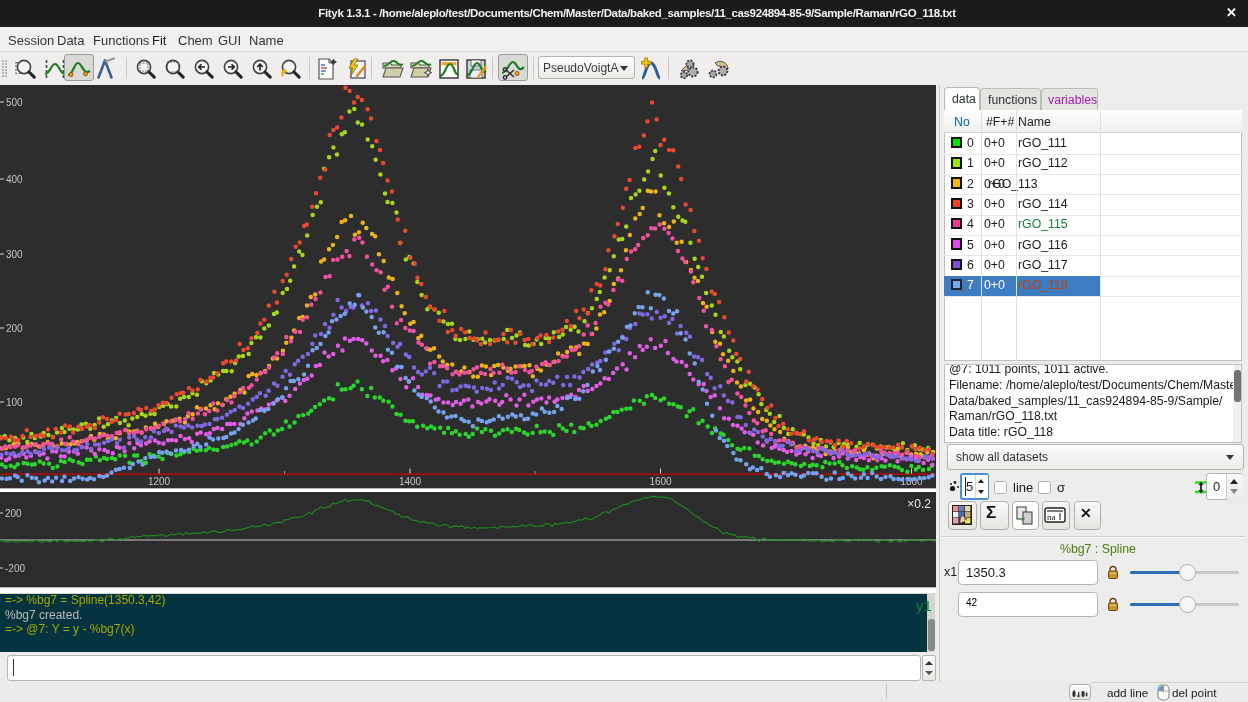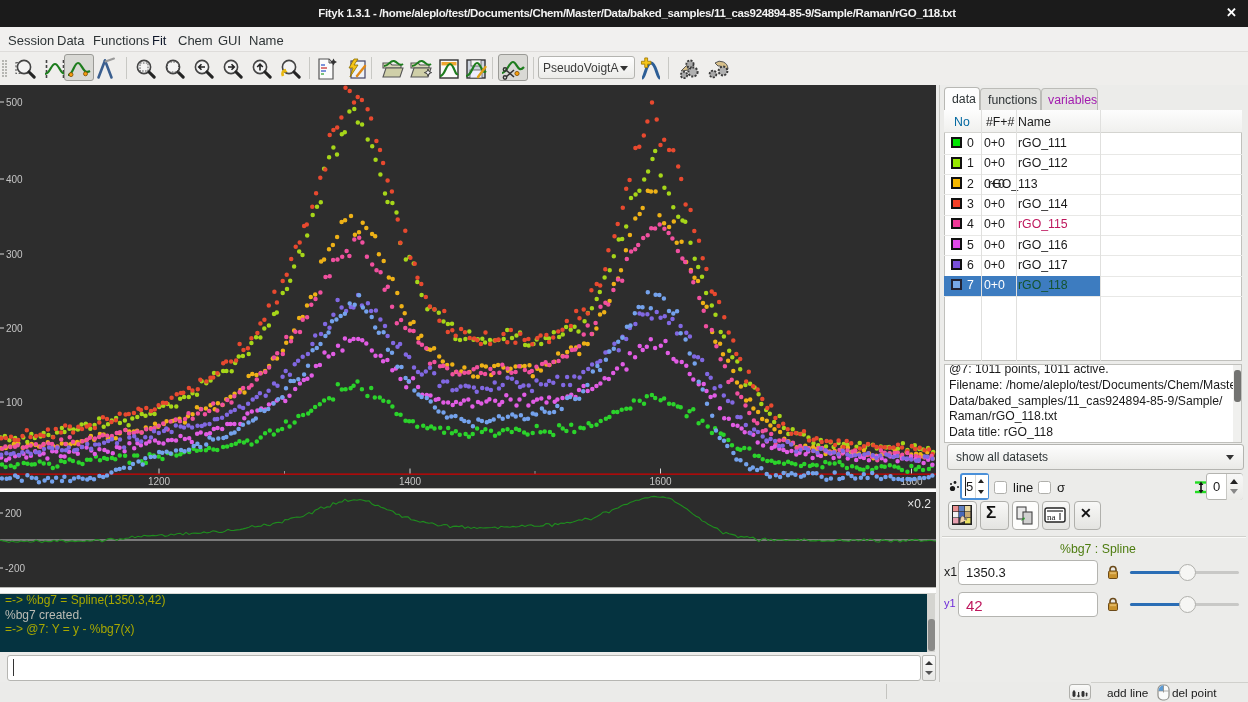--- a/index.html
+++ b/index.html
@@ -268,39 +268,39 @@
 <div style="position:absolute;left:944px;top:194.4px;width:156px;height:20.3px;"></div>
 <div style="position:absolute;left:950.5px;top:197.6px;width:11.5px;height:11.5px;background:#f54028;border:2px solid #111"></div>
 <div class="t12" style="left:967px;top:196.9px;color:#1a1a1a">3</div>
 <div class="t12" style="left:984px;top:196.9px;color:#1a1a1a">0+0</div>
 <div class="t12" style="left:1018px;top:196.9px;color:#1a1a1a">rGO_114</div>
 <div style="position:absolute;left:944px;top:214.7px;width:298px;height:1px;background:#e8e8e6"></div>
 <div style="position:absolute;left:944px;top:214.7px;width:156px;height:20.3px;"></div>
 <div style="position:absolute;left:950.5px;top:217.9px;width:11.5px;height:11.5px;background:#f03898;border:2px solid #111"></div>
 <div class="t12" style="left:967px;top:217.2px;color:#1a1a1a">4</div>
 <div class="t12" style="left:984px;top:217.2px;color:#1a1a1a">0+0</div>
-<div class="t12" style="left:1018px;top:217.2px;color:#be185d">rGO_115</div>
+<div class="t12" style="left:1018px;top:217.2px;color:#15803d">rGO_115</div>
 <div style="position:absolute;left:944px;top:235.0px;width:298px;height:1px;background:#e8e8e6"></div>
 <div style="position:absolute;left:944px;top:235.0px;width:156px;height:20.3px;"></div>
 <div style="position:absolute;left:950.5px;top:238.2px;width:11.5px;height:11.5px;background:#e048e8;border:2px solid #111"></div>
 <div class="t12" style="left:967px;top:237.5px;color:#1a1a1a">5</div>
 <div class="t12" style="left:984px;top:237.5px;color:#1a1a1a">0+0</div>
 <div class="t12" style="left:1018px;top:237.5px;color:#1a1a1a">rGO_116</div>
 <div style="position:absolute;left:944px;top:255.3px;width:298px;height:1px;background:#e8e8e6"></div>
 <div style="position:absolute;left:944px;top:255.3px;width:156px;height:20.3px;"></div>
 <div style="position:absolute;left:950.5px;top:258.5px;width:11.5px;height:11.5px;background:#7850d8;border:2px solid #111"></div>
 <div class="t12" style="left:967px;top:257.8px;color:#1a1a1a">6</div>
 <div class="t12" style="left:984px;top:257.8px;color:#1a1a1a">0+0</div>
 <div class="t12" style="left:1018px;top:257.8px;color:#1a1a1a">rGO_117</div>
 <div style="position:absolute;left:944px;top:275.6px;width:298px;height:1px;background:#e8e8e6"></div>
 <div style="position:absolute;left:944px;top:275.6px;width:156px;height:20.3px;background:#3d7cc0;color:#fff;"></div>
 <div style="position:absolute;left:950.5px;top:278.8px;width:11.5px;height:11.5px;background:#78a8e8;border:2px solid #223"></div>
 <div class="t12" style="left:967px;top:278.1px;color:#fff">7</div>
 <div class="t12" style="left:984px;top:278.1px;color:#fff">0+0</div>
-<div class="t12" style="left:1018px;top:278.1px;color:#14532d">rGO_118</div>
+<div class="t12" style="left:1018px;top:278.1px;color:#c2410c">rGO_118</div>
 <div style="position:absolute;left:944px;top:295.9px;width:298px;height:1px;background:#e8e8e6"></div>
 <div class="abs" style="left:981px;top:110px;width:1px;height:251px;background:#e0e0de"></div>
 <div class="abs" style="left:1015.5px;top:110px;width:1px;height:251px;background:#e0e0de"></div>
 <div class="abs" style="left:1100px;top:110px;width:1px;height:251px;background:#e0e0de"></div>
 
 <div class="abs" style="left:944px;top:364px;width:298px;height:79px;background:#fff;border:1px solid #c0c0bc;overflow:hidden">
 <div style="position:absolute;left:4px;top:-3px;font-size:12.2px;color:#1a1a1a;line-height:15.8px;white-space:pre">@7: 1011 points, 1011 active.
 Filename: /home/aleplo/test/Documents/Chem/Master/
 Data/baked_samples/11_cas924894-85-9/Sample/
 Raman/rGO_118.txt
@@ -382,22 +382,22 @@
 <div class="abs" style="left:966px;top:565px;color:#1a1a1a;font-size:13px">1350.3</div>
 <div class="abs" style="left:1106px;top:565px"><svg width="14" height="15" viewBox="0 0 14 15">
       <path d="M4 6V4.5a3 3 0 0 1 6 0V6" fill="none" stroke="#6b4a1a" stroke-width="1.6"></path>
       <rect x="2.5" y="6" width="9" height="7.5" rx="1.2" fill="#c8922e" stroke="#6b4a1a" stroke-width="1"></rect>
       <rect x="4" y="7.2" width="6" height="2" fill="#e8c070" opacity="0.8"></rect>
     </svg></div>
 <div class="abs" style="left:1130px;top:570.5px;width:109px;height:3px;background:#c8c8c6;border-radius:2px"></div>
 <div class="abs" style="left:1130px;top:570.5px;width:57px;height:3px;background:#2a6db5;border-radius:2px"></div>
 <div class="abs" style="left:1178.5px;top:563.5px;width:17px;height:17px;background:#f6f6f4;border:1px solid #b0b0ac;border-radius:50%"></div>
 <div class="abs" style="left:958px;top:591.5px;width:140px;height:25px;background:#fff;border:1px solid #b4b4b0;border-radius:4px"></div>
-<div class="abs" style="left:944px;top:597px;color:#6d28d9;font-size:11px">y1</div>
-<div class="abs" style="left:966px;top:597px;color:#be185d;font-size:15px">42</div>
+<div class="abs" style="left:916px;top:597px;color:#15803d;font-size:15px">y1</div>
+<div class="abs" style="left:966px;top:597px;color:#000000;font-size:10px">42</div>
 <div class="abs" style="left:1106px;top:597px"><svg width="14" height="15" viewBox="0 0 14 15">
       <path d="M4 6V4.5a3 3 0 0 1 6 0V6" fill="none" stroke="#6b4a1a" stroke-width="1.6"></path>
       <rect x="2.5" y="6" width="9" height="7.5" rx="1.2" fill="#c8922e" stroke="#6b4a1a" stroke-width="1"></rect>
       <rect x="4" y="7.2" width="6" height="2" fill="#e8c070" opacity="0.8"></rect>
     </svg></div>
 <div class="abs" style="left:1130px;top:602.5px;width:109px;height:3px;background:#c8c8c6;border-radius:2px"></div>
 <div class="abs" style="left:1130px;top:602.5px;width:57px;height:3px;background:#2a6db5;border-radius:2px"></div>
 <div class="abs" style="left:1178.5px;top:595.5px;width:17px;height:17px;background:#f6f6f4;border:1px solid #b0b0ac;border-radius:50%"></div>
 
 <div class="abs" style="left:0;top:682px;width:1248px;height:20px;background:#ebebe9"></div>

